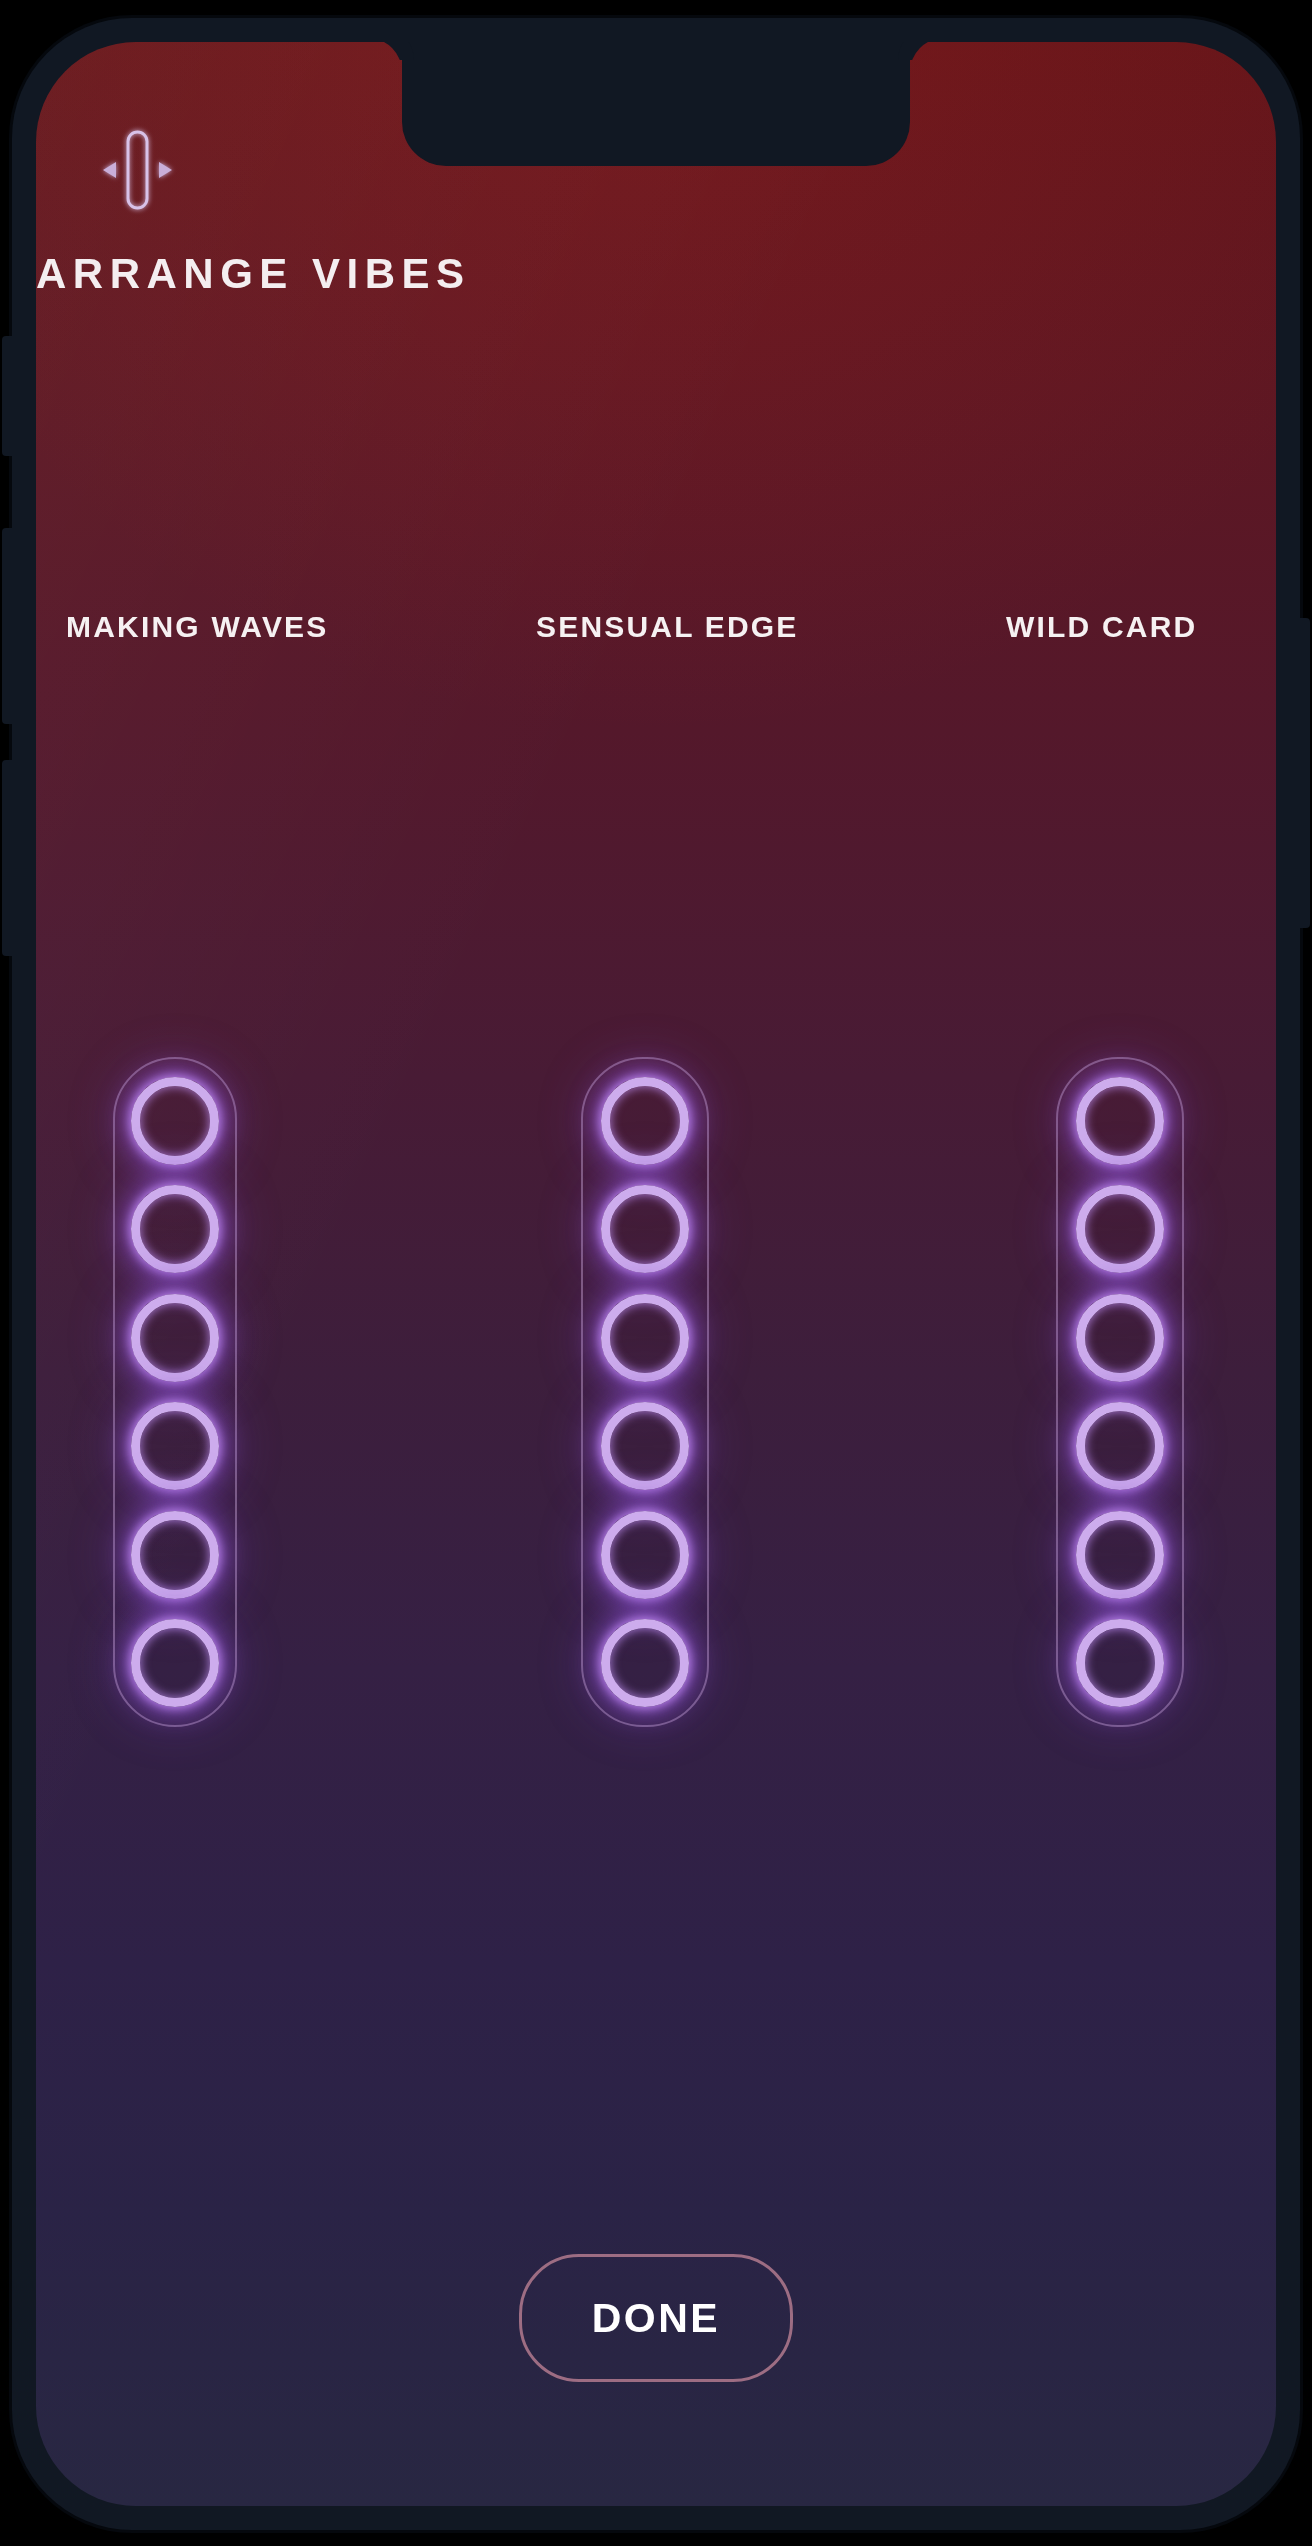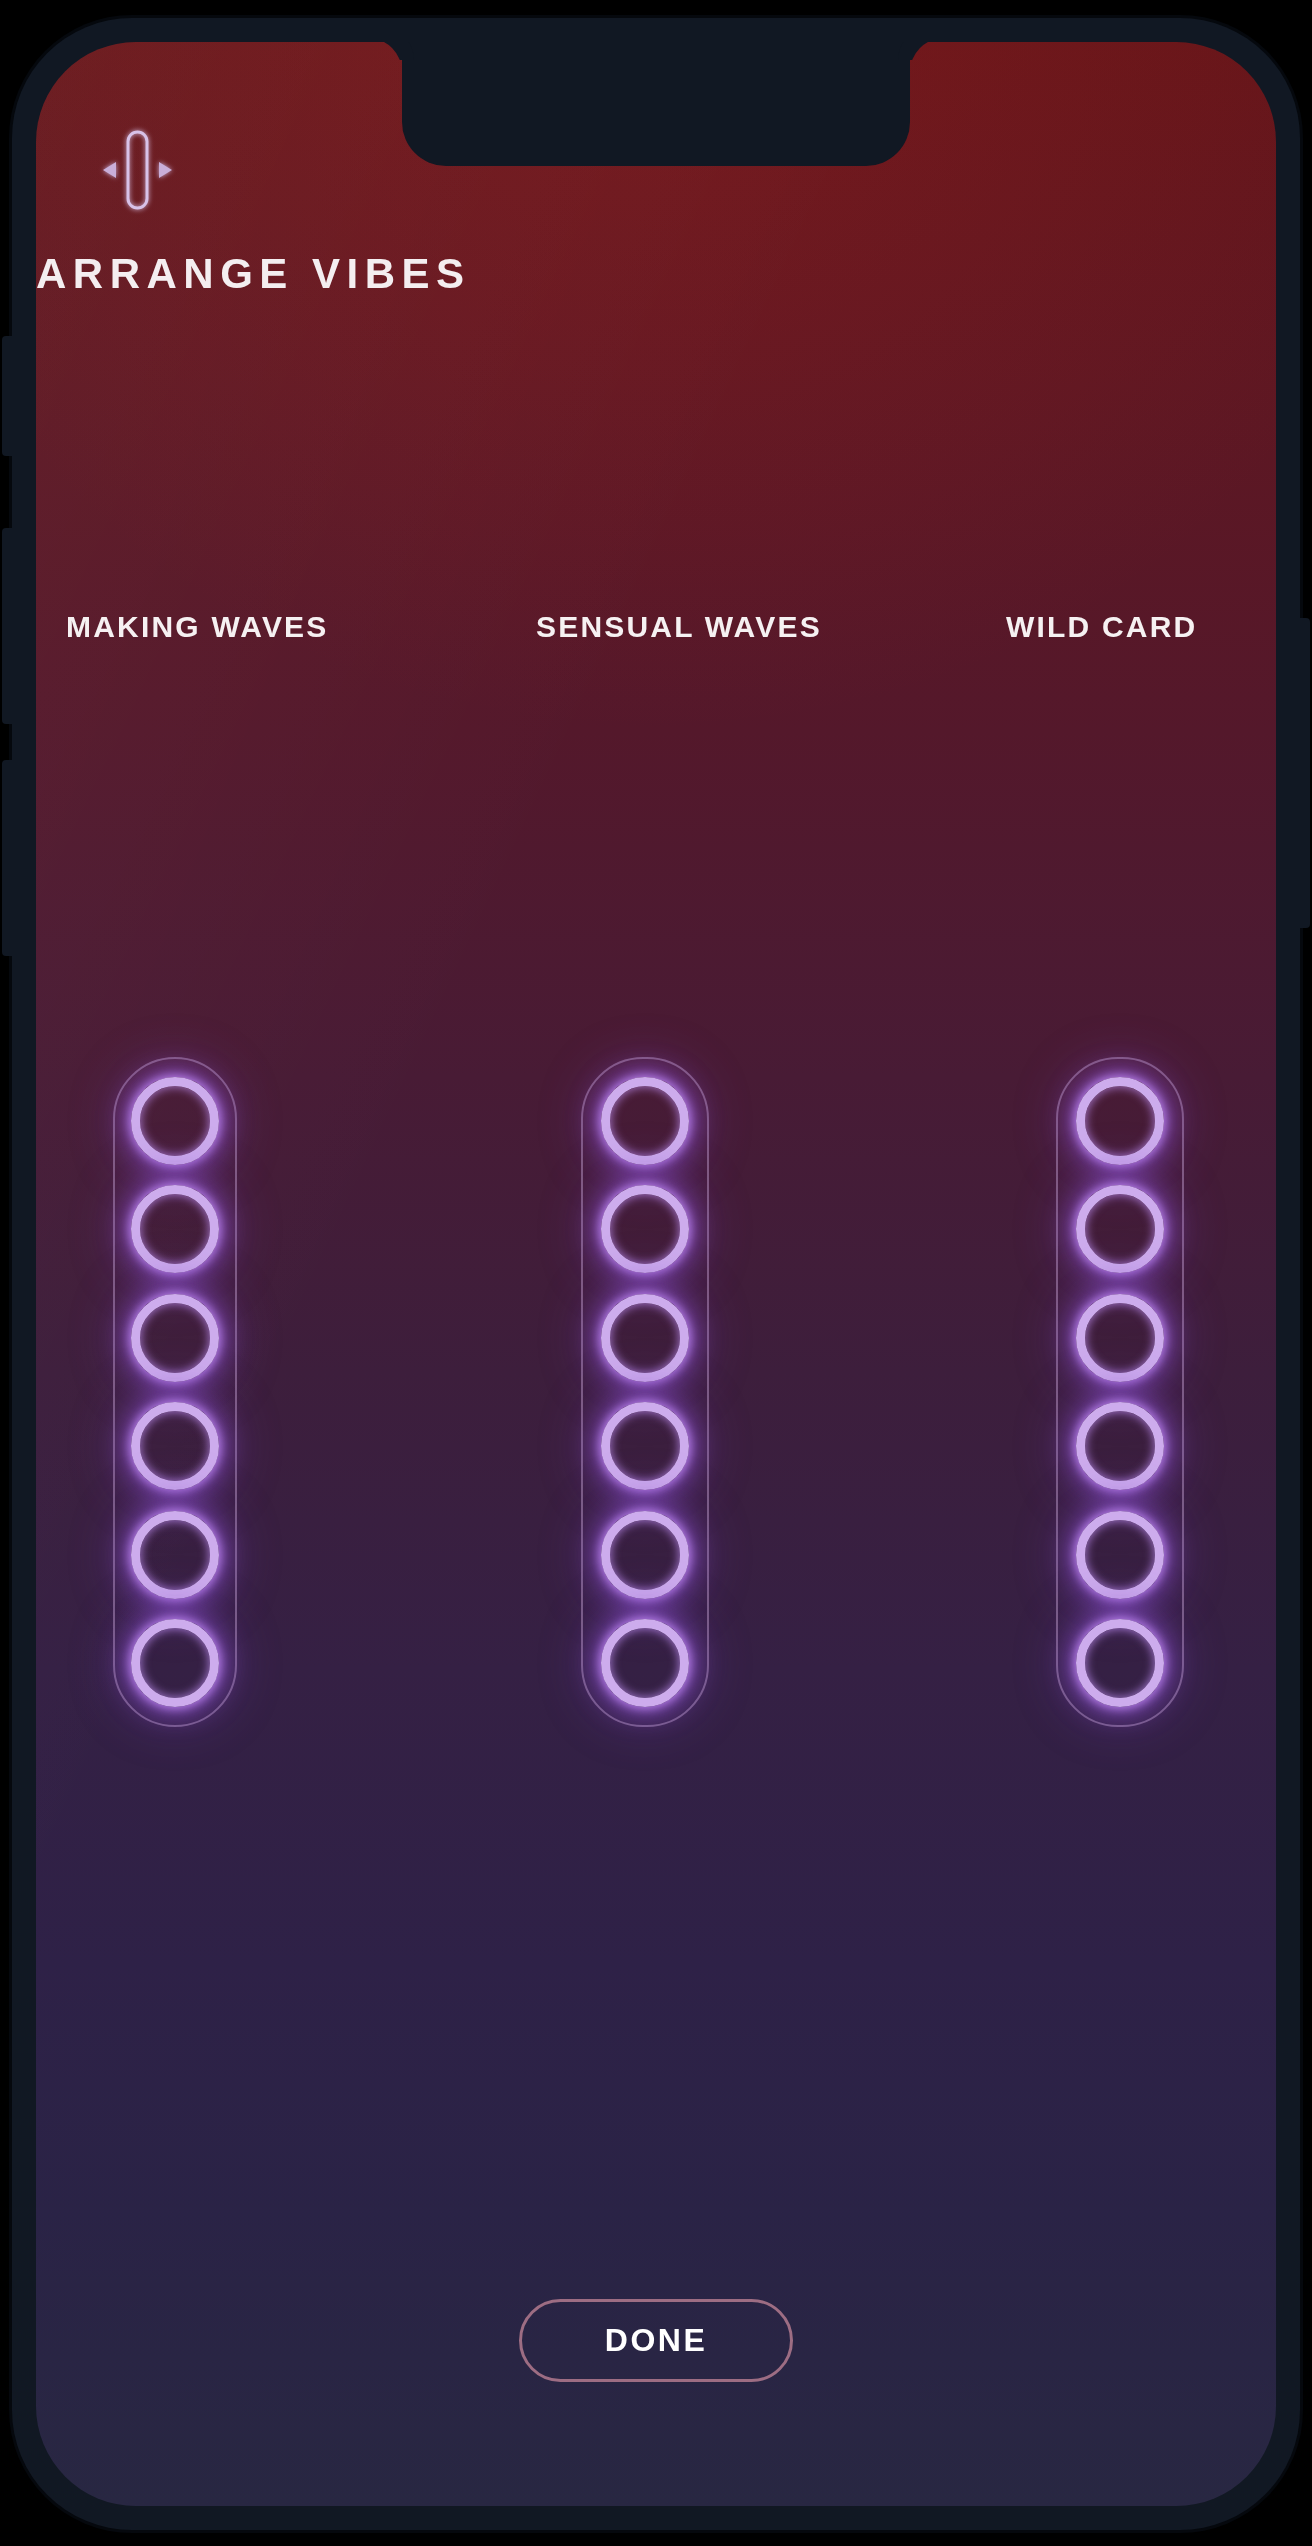--- a/index.html
+++ b/index.html
@@ -215,26 +215,26 @@
       inset 0 0 10px 1px rgba(190,140,240,0.75);
   }
 
   
   #done-button {
     position: absolute;
     left: 50%;
     transform: translateX(-50%);
     bottom: 124px;
     width: 274px;
-    height: 83px;
+    height: 128px;
     border: 3px solid #9d6d83;
     border-radius: 60px;
     background: transparent;
     color: #ffffff;
-    font-size: 32px;
+    font-size: 41px;
     font-weight: 700;
     letter-spacing: 2.5px;
     font-family: "Liberation Sans", sans-serif;
     cursor: pointer;
     display: flex;
     align-items: center;
     justify-content: center;
   }
 </style>
 </head>
@@ -281,21 +281,21 @@
             <div class="vibe-ring"></div>
             <div class="vibe-ring"></div>
             <div class="vibe-ring"></div>
             <div class="vibe-ring"></div>
             <div class="vibe-ring"></div>
             <div class="vibe-ring"></div>
           </div>
         </div>
 
         <div class="vibe-column col-1">
-          <div class="column-label">SENSUAL WAVES</div>
+          <div class="column-label">SENSUAL EDGE</div>
           <div class="vibe-capsule">
             <div class="vibe-ring"></div>
             <div class="vibe-ring"></div>
             <div class="vibe-ring"></div>
             <div class="vibe-ring"></div>
             <div class="vibe-ring"></div>
             <div class="vibe-ring"></div>
           </div>
         </div>
 

